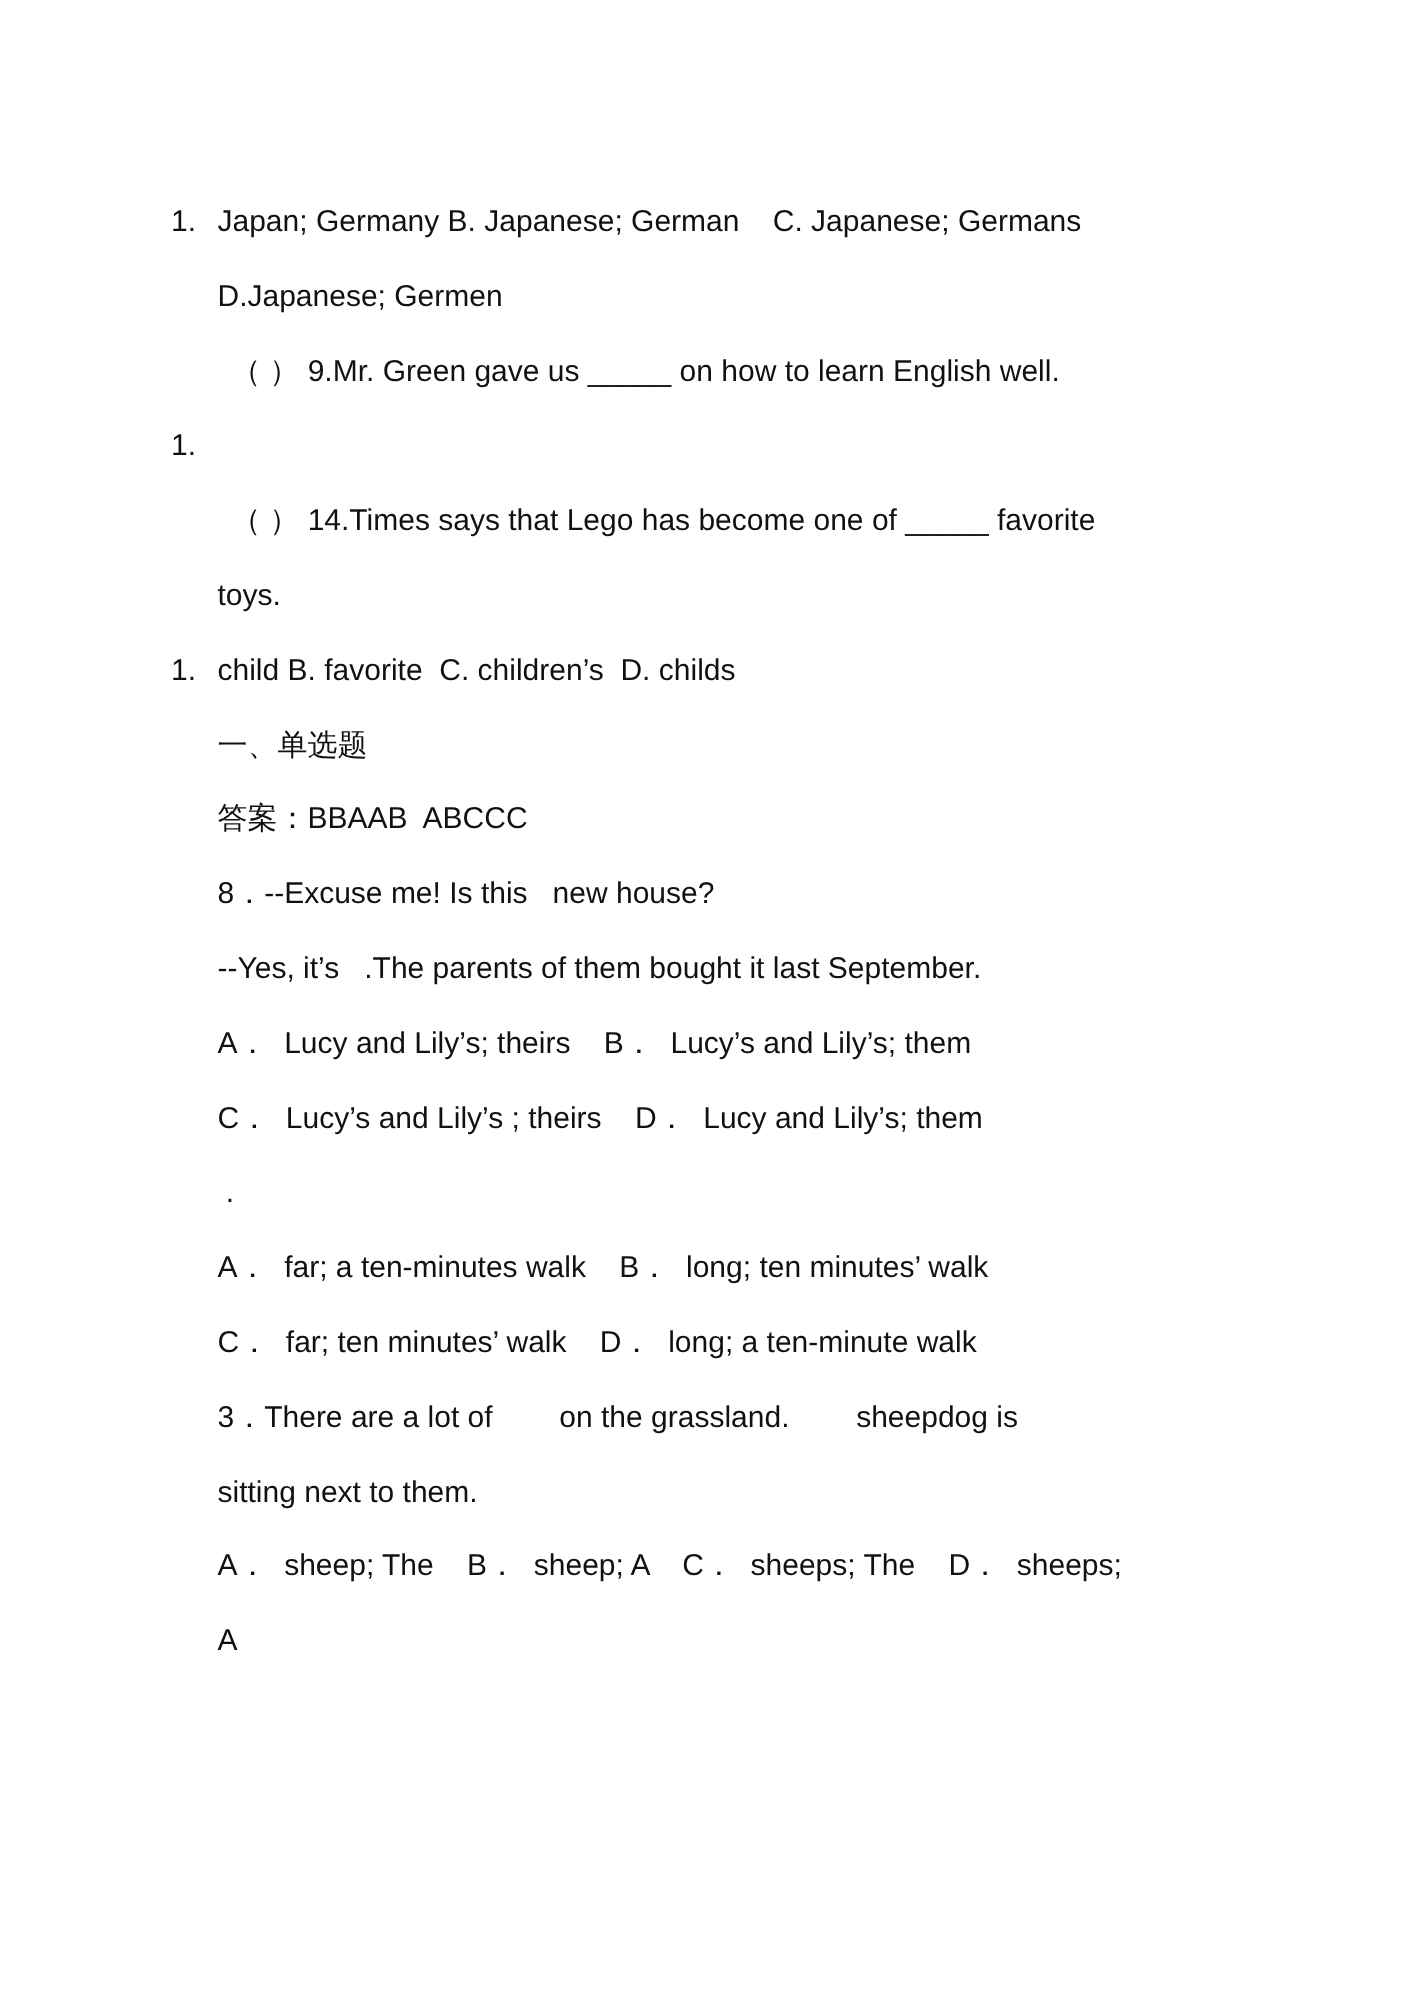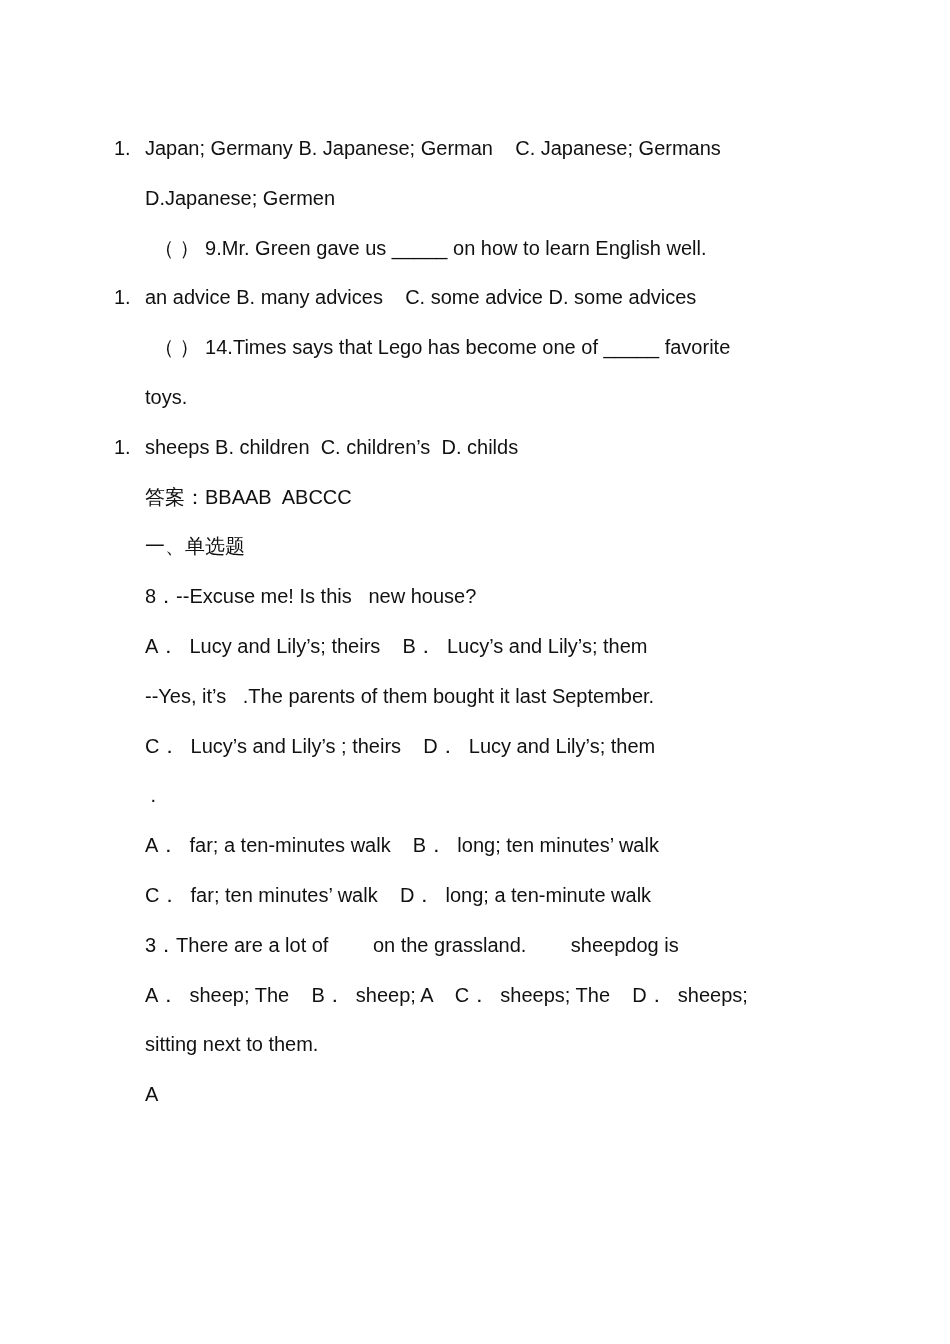--- a/index.html
+++ b/index.html
@@ -39,31 +39,31 @@
   }
 </style>
 </head>
 <body>
 
 <div class="page">
   <div class="content" id="content">
       <div class="line"><span class="marker">1.</span><span>Japan; Germany B. Japanese; German    C. Japanese; Germans</span></div>
       <div class="line"><span>D.Japanese; Germen</span></div>
       <div class="line indent"><span>（ ） 9.Mr. Green gave us _____ on how to learn English well.</span></div>
-      <div class="line"><span class="marker">1.</span><span>an advice B. many advices    C. some advice D. some advices</span></div>
+      <div class="line"><span class="marker">1.</span></div>
       <div class="line indent"><span>（ ） 14.Times says that Lego has become one of _____ favorite</span></div>
       <div class="line"><span>toys.</span></div>
-      <div class="line"><span class="marker">1.</span><span>sheeps B. children  C. children’s  D. childs</span></div>
+      <div class="line"><span class="marker">1.</span><span>child B. favorite  C. children’s  D. childs</span></div>
+      <div class="line"><span>一、单选题</span></div>
       <div class="line"><span>答案：BBAAB  ABCCC</span></div>
-      <div class="line"><span>一、单选题</span></div>
       <div class="line"><span>8．--Excuse me! Is this   new house?</span></div>
+      <div class="line"><span>--Yes, it’s   .The parents of them bought it last September.</span></div>
       <div class="line"><span>A．  Lucy and Lily’s; theirs    B．  Lucy’s and Lily’s; them</span></div>
-      <div class="line"><span>--Yes, it’s   .The parents of them bought it last September.</span></div>
       <div class="line"><span>C．  Lucy’s and Lily’s ; theirs    D．  Lucy and Lily’s; them</span></div>
       <div class="line"><span> .</span></div>
       <div class="line"><span>A．  far; a ten-minutes walk    B．  long; ten minutes’ walk</span></div>
       <div class="line"><span>C．  far; ten minutes’ walk    D．  long; a ten-minute walk</span></div>
       <div class="line"><span>3．There are a lot of        on the grassland.        sheepdog is</span></div>
+      <div class="line"><span>sitting next to them.</span></div>
       <div class="line"><span>A．  sheep; The    B．  sheep; A    C．  sheeps; The    D．  sheeps;</span></div>
-      <div class="line"><span>sitting next to them.</span></div>
       <div class="line"><span>A</span></div>
     </div>
 </div>
 
 </body></html>

